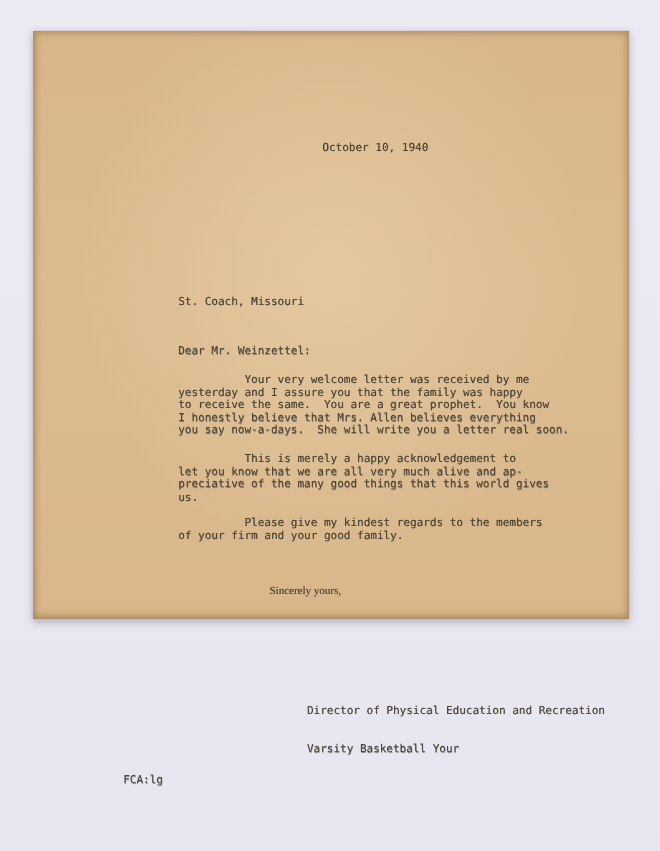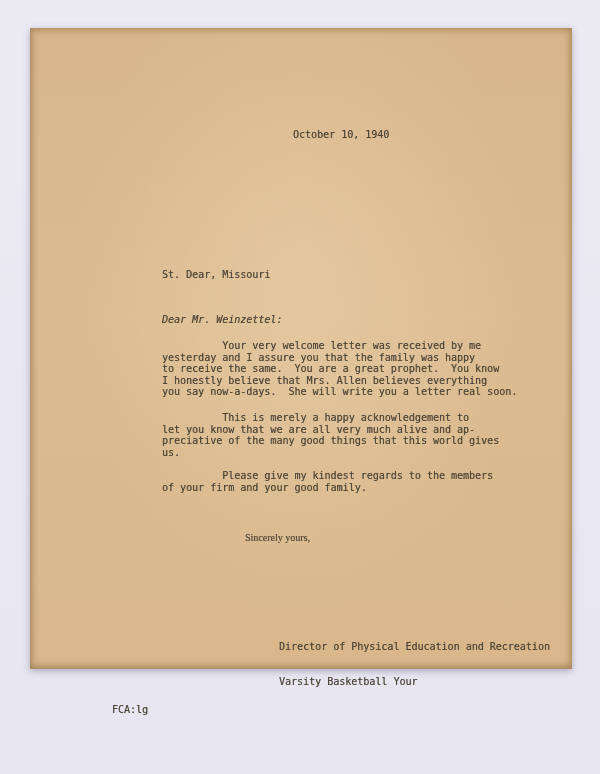--- a/index.html
+++ b/index.html
@@ -17,21 +17,21 @@
     position: relative;
     width: 600px;
     height: 774px;
     background: linear-gradient(180deg, #ecebf4 0%, #e7e6f0 100%);
   }
   .paper {
     position: absolute;
     left: 30px;
     top: 28px;
     width: 542px;
-    height: 641px;
+    height: 535px;
     background:
       radial-gradient(ellipse at 50% 40%, rgba(255,240,210,0.25) 0%, rgba(0,0,0,0) 60%),
       linear-gradient(180deg, #d8b68a 0%, #dcbb90 45%, #d9b78b 100%);
     box-shadow:
       0 2px 7px rgba(60,55,90,0.35),
       inset 0 3px 6px rgba(130,95,55,0.25),
       inset 0 -4px 7px rgba(120,88,50,0.30),
       inset 3px 0 6px rgba(130,95,55,0.18),
       inset -3px 0 6px rgba(130,95,55,0.18);
   }
@@ -46,42 +46,42 @@
     position: absolute;
     color: #4a4437;
     font-size: 10px;
     line-height: 11.6px;
     white-space: pre;
     letter-spacing: 0px;
     text-shadow: 0.3px 0.3px 0.4px rgba(74,68,55,0.55);
   }
   .date-line      { left: 263px; top: 101px; }
   .recipient      { left: 132px; top: 218px; }
-  .salutation     { left: 132px; top: 286px; font-style: italic; }
+  .salutation     { left: 132px; top: 286px; }
   .para-1         { left: 132px; top: 312px; }
   .para-2         { left: 132px; top: 384px; }
   .para-3         { left: 132px; top: 442px; }
   .closing        { left: 215px; top: 504px; font-family: Liberation Serif, serif; }
   .signature      { left: 210px; top: 590px; margin-left: 39px; }
   .reference      { left: 82px;  top: 648px; margin-top: 28px; }
 </style>
 </head>
 <body>
 
 <div class="scan">
 
   <div class="mark mark-left"></div>
   <div class="mark mark-right"></div>
 
   <div class="paper">
 
     <div class="txt date-line">October 10, 1940</div>
 
     <div class="txt recipient">
-      <div>St. Dear, Missouri</div>
+      <div>St. Coach, Missouri</div>
     </div>
 
     <div class="txt salutation">Dear Mr. Weinzettel:</div>
 
     <div class="txt para-1">          Your very welcome letter was received by me
 yesterday and I assure you that the family was happy
 to receive the same.  You are a great prophet.  You know
 I honestly believe that Mrs. Allen believes everything
 you say now-a-days.  She will write you a letter real soon.</div>
 

